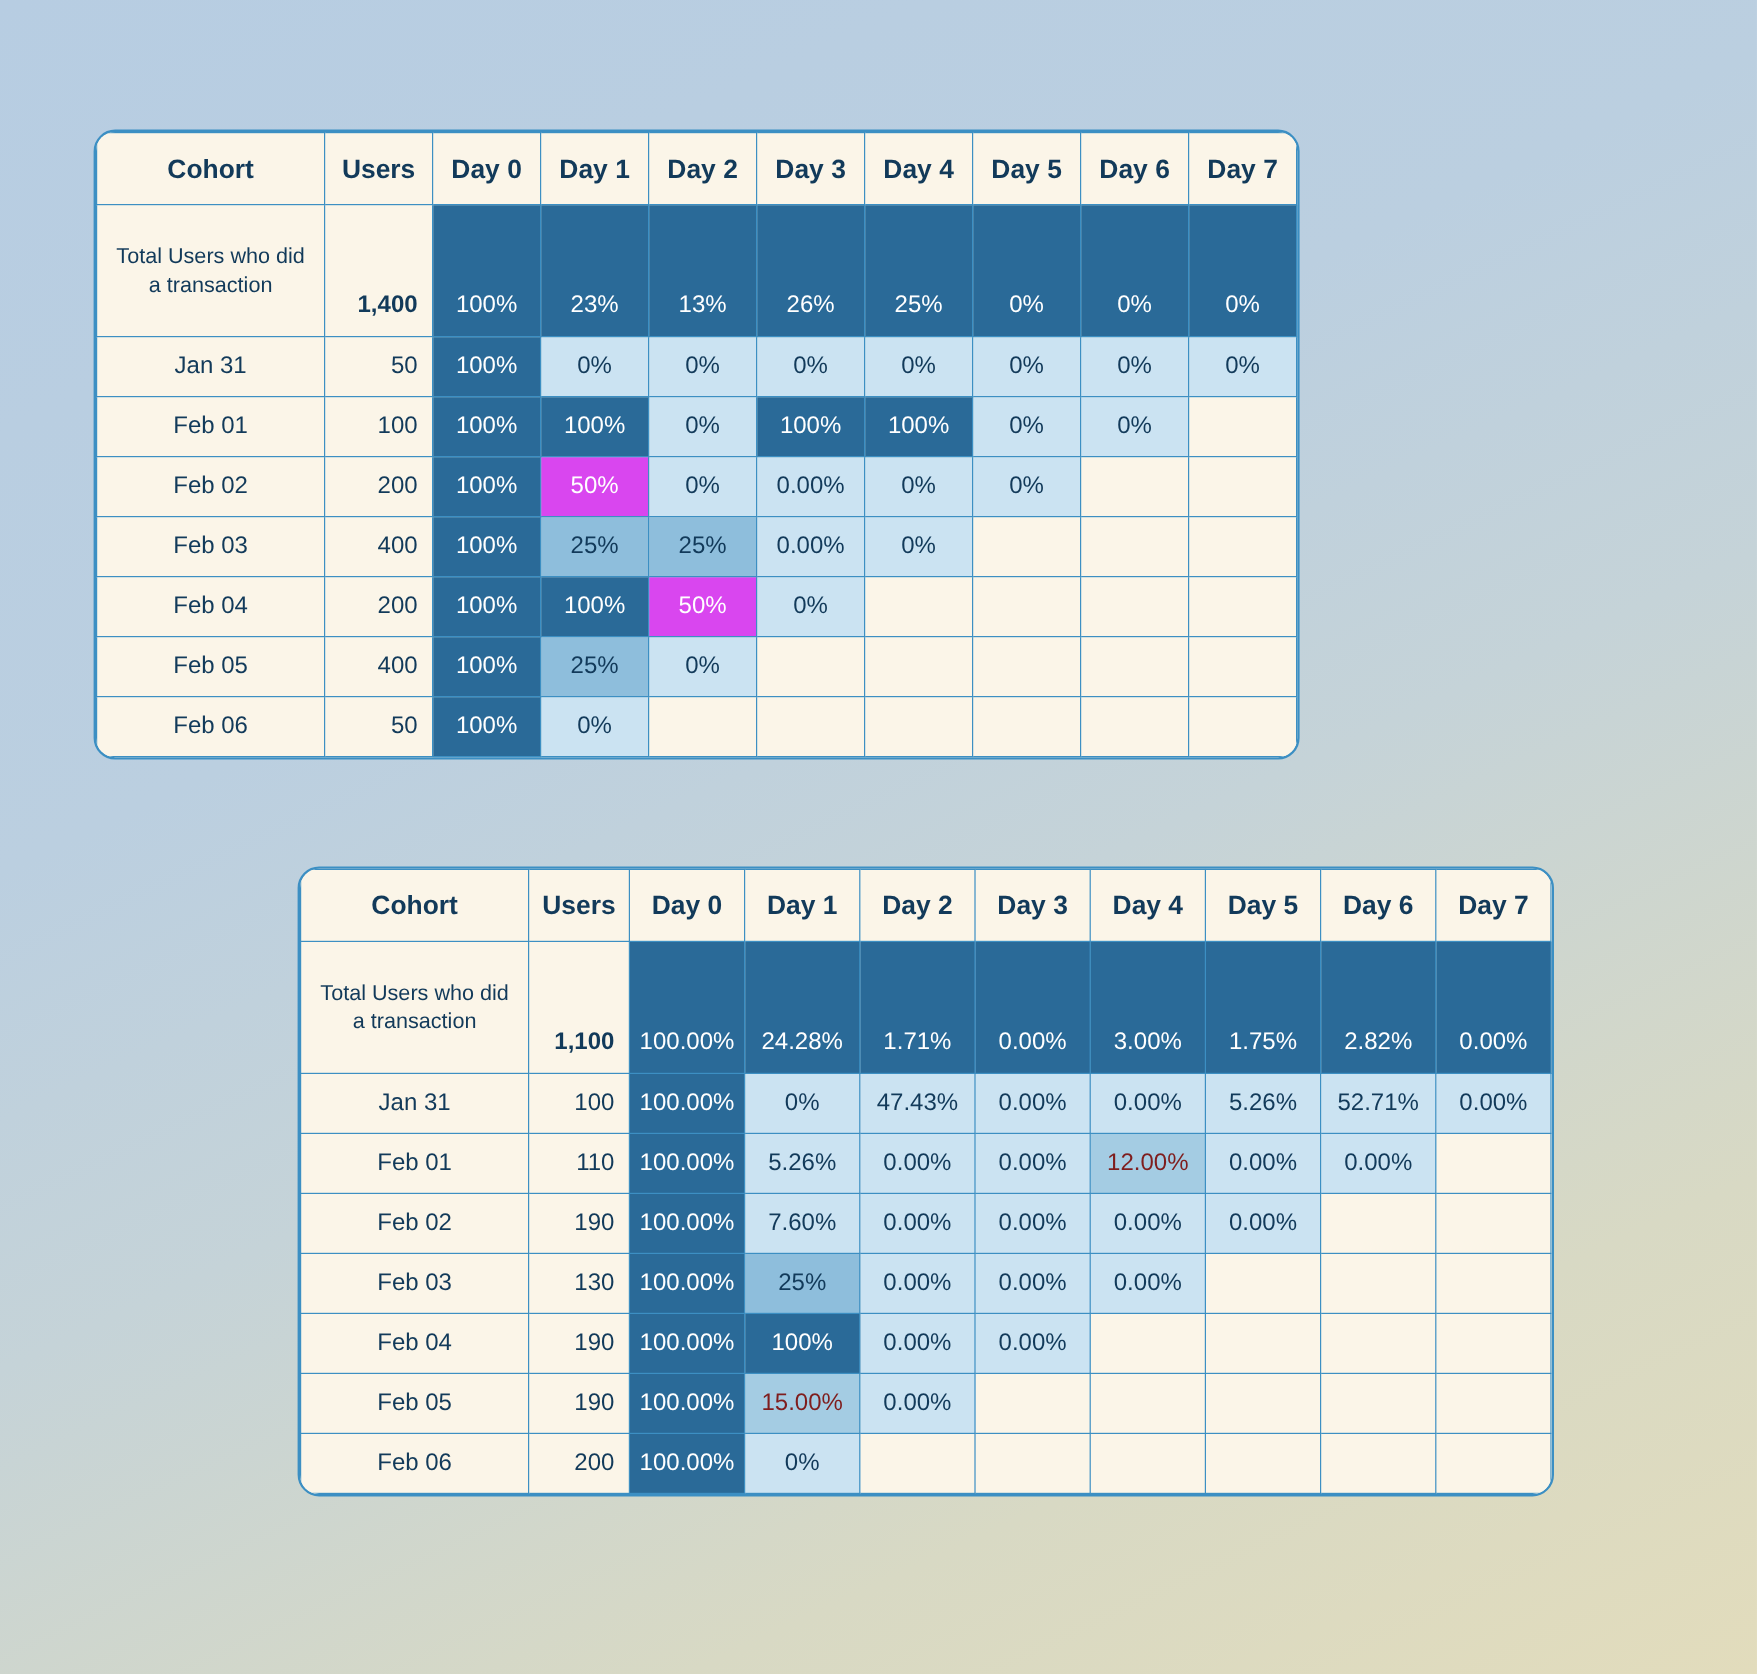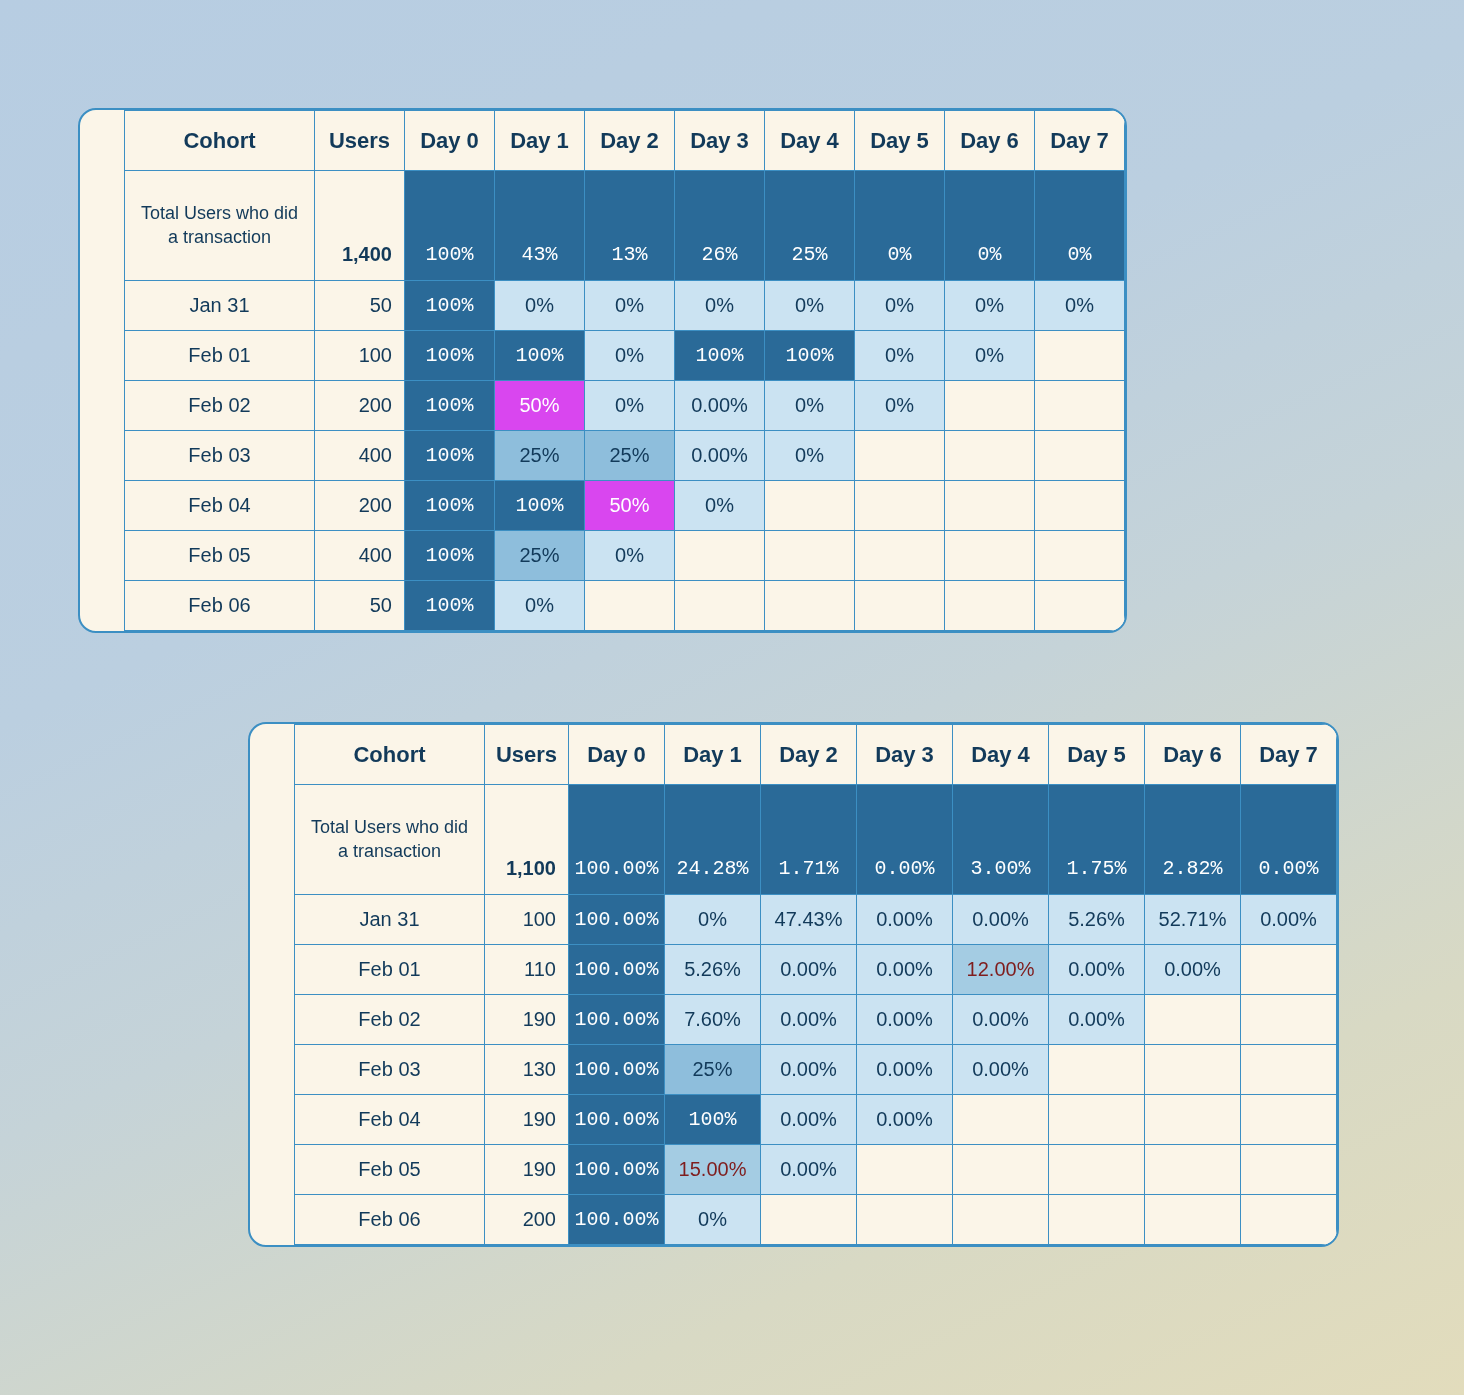--- a/index.html
+++ b/index.html
@@ -13,21 +13,20 @@
     box-sizing: border-box;
   }
   *, *::before, *::after { box-sizing: inherit; }
 
   .table-wrap {
     position: absolute;
     border: 2px solid #3c8fc3;
     border-radius: 18px;
     overflow: hidden;
     background: #fbf5e8;
-    padding-left: 44px;
   }
   .table-wrap.t1 { left: 78px;  top: 108px; }
   .table-wrap.t2 { left: 248px; top: 722px; }
 
   table {
     border-collapse: collapse;
     table-layout: fixed;
   }
   col.c-cohort  { width: 190px; }
   col.c-users   { width: 90px; }
@@ -58,21 +57,21 @@
   tr.total .rowlabel { font-weight: 400; font-size: 18px; line-height: 1.3; padding: 0 14px; }
   tr.total .userscell { vertical-align: bottom; padding-bottom: 14px; text-align: right; font-weight: bold; }
   tr.total td.heat    { vertical-align: bottom; padding-bottom: 14px; }
 
   td.rowlabel { text-align: center; font-size: 20px; }
   td.userscell { text-align: right; padding-right: 12px; }
 
   td.heat { color: #123a5a; }
   td.heat.white { color: #ffffff; }
 
-  td.c100 { background: #2a6a98; color: #fff; font-family: Liberation Mono, monospace; }
+  td.c100 { background: #2a6a98; color: #fff; }
   td.c50  { background: #d946ef; color: #fff; }
   td.c25  { background: #8ebedc; color: #123a5a; }
   td.c15  { background: #a4cce3; color: #7f1d1d; }
   td.c0   { background: #cbe3f2; color: #123a5a; }
   td.cblank { background: #fbf5e8; }
   td.cusers, td.crowlabel { background: #fbf5e8; }
 </style>
 </head>
 <body>
 
@@ -102,21 +101,21 @@
           <th>Day 5</th>
           <th>Day 6</th>
           <th>Day 7</th>
         </tr>
       </thead>
     <tbody>
         <tr class="total">
           <td class="rowlabel crowlabel">Total Users who did a transaction</td>
           <td class="userscell cusers">1,400</td>
           <td class="heat white c100">100%</td>
-          <td class="heat white c100">43%</td>
+          <td class="heat white c100">23%</td>
           <td class="heat white c100">13%</td>
           <td class="heat white c100">26%</td>
           <td class="heat white c100">25%</td>
           <td class="heat white c100">0%</td>
           <td class="heat white c100">0%</td>
           <td class="heat white c100">0%</td>
         </tr>
         <tr>
           <td class="rowlabel crowlabel">Jan 31</td>
           <td class="userscell cusers">50</td>

